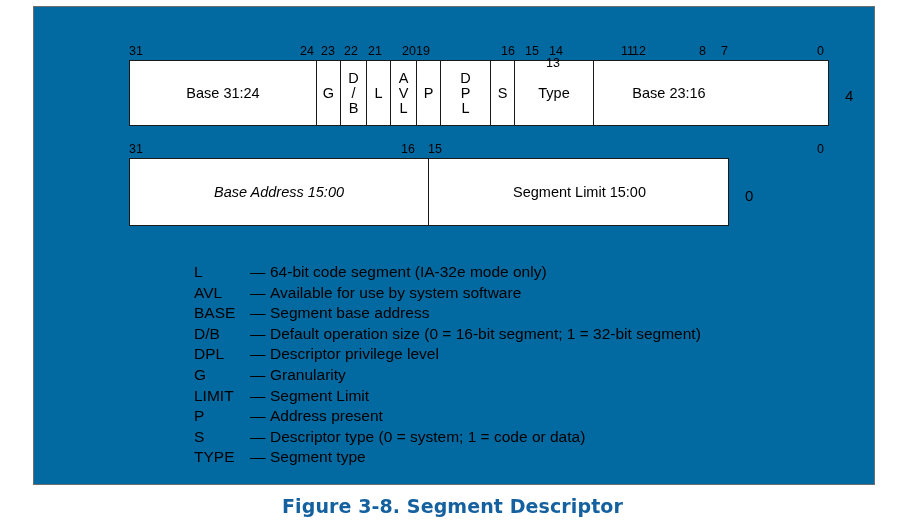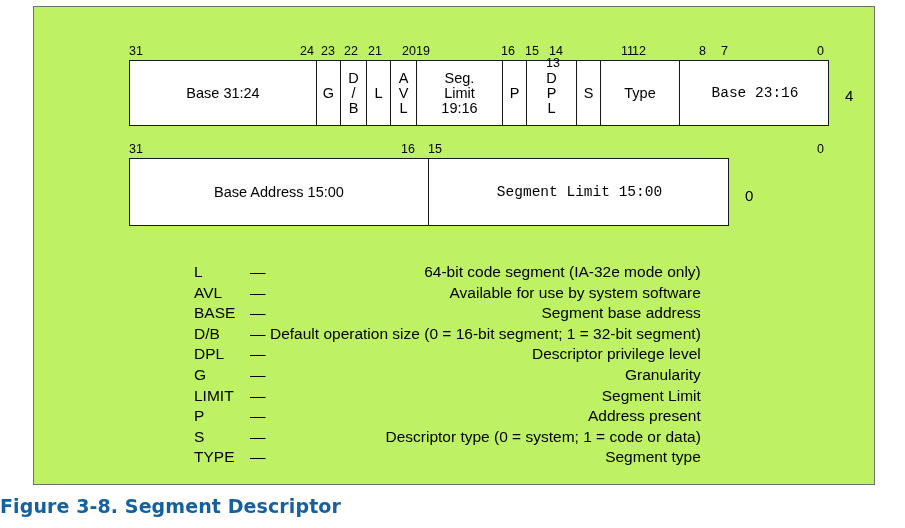--- a/index.html
+++ b/index.html
@@ -18,21 +18,21 @@
 
   
   #figure-frame {
     position: absolute;
     left: 33px;
     top: 6px;
     width: 842px;
     height: 479px;
     border: 1.5px solid #6e6e6e;
     box-sizing: border-box;
-    background: #bef264;
+    background: #0369a1;
   }
 
   
   .reg-block {
     position: absolute;
   }
   .bit-ruler {
     position: relative;
     height: 17px;
     font-size: 12.5px;
@@ -53,21 +53,21 @@
     border-right: 1px solid #1a1a1a;
     box-sizing: border-box;
     display: flex;
     align-items: center;
     justify-content: center;
     text-align: center;
     font-size: 14.5px;
     line-height: 15px;
     padding: 2px 0;
   }
-  .field:last-child { border-right: none; font-family: Liberation Mono, monospace; }
+  .field:last-child { border-right: none; }
   .field .stack {
     display: block;
   }
   .field .stack div { display: block; }
 
   .byte-offset {
     position: absolute;
     font-size: 15px;
     line-height: 1;
   }
@@ -87,29 +87,29 @@
   .legend-abbr {
     width: 56px;
     flex: 0 0 56px;
     text-align: left;
   }
   .legend-dash {
     width: 20px;
     flex: 0 0 20px;
     text-align: left;
   }
-  .legend-desc { flex: 1 1 auto; text-align: right; }
+  .legend-desc { flex: 1 1 auto; }
 
   
   #figure-caption {
     position: absolute;
     left: 0;
     top: 495px;
     width: 905px;
-    text-align: left;
+    text-align: center;
     font-family: "DejaVu Sans", sans-serif;
     font-weight: bold;
     font-size: 19px;
     letter-spacing: 0.1px;
   }
 </style>
 </head>
 <body>
 
 <div id="figure-frame">
@@ -156,27 +156,20 @@
             <div>L</div>
           </span>
         </div>
         <div class="field" style="width: 26px; flex: 0 0 26px;">
           <span class="stack">
             <div>A</div>
             <div>V</div>
             <div>L</div>
           </span>
         </div>
-        <div class="field" style="width: 86px; flex: 0 0 86px;">
-          <span class="stack">
-            <div>Seg.</div>
-            <div>Limit</div>
-            <div>19:16</div>
-          </span>
-        </div>
         <div class="field" style="width: 24px; flex: 0 0 24px;">
           <span class="stack">
             <div>P</div>
           </span>
         </div>
         <div class="field" style="width: 50px; flex: 0 0 50px;">
           <span class="stack">
             <div>D</div>
             <div>P</div>
             <div>L</div>
@@ -202,21 +195,21 @@
   </div>
 
   <div class="reg-block" id="row-lower" style="left:95px; top:134px; width:600px;">
     <div class="bit-ruler">
         <span style="left: 0px;">31</span>
         <span style="left: 272px;">16</span>
         <span style="left: 299px;">15</span>
         <span style="left: 688px;">0</span>
       </div>
     <div class="reg-table" style="width:600px;height:68px;">
-        <div class="field" style="width: 299px; flex: 0 0 299px;">
+        <div class="field" style="width: 299px; flex: 0 0 299px; font-style: italic;">
           <span class="stack">
             <div>Base Address 15:00</div>
           </span>
         </div>
         <div class="field" style="width: 301px; flex: 0 0 301px;">
           <span class="stack">
             <div>Segment Limit 15:00</div>
           </span>
         </div>
       </div>

